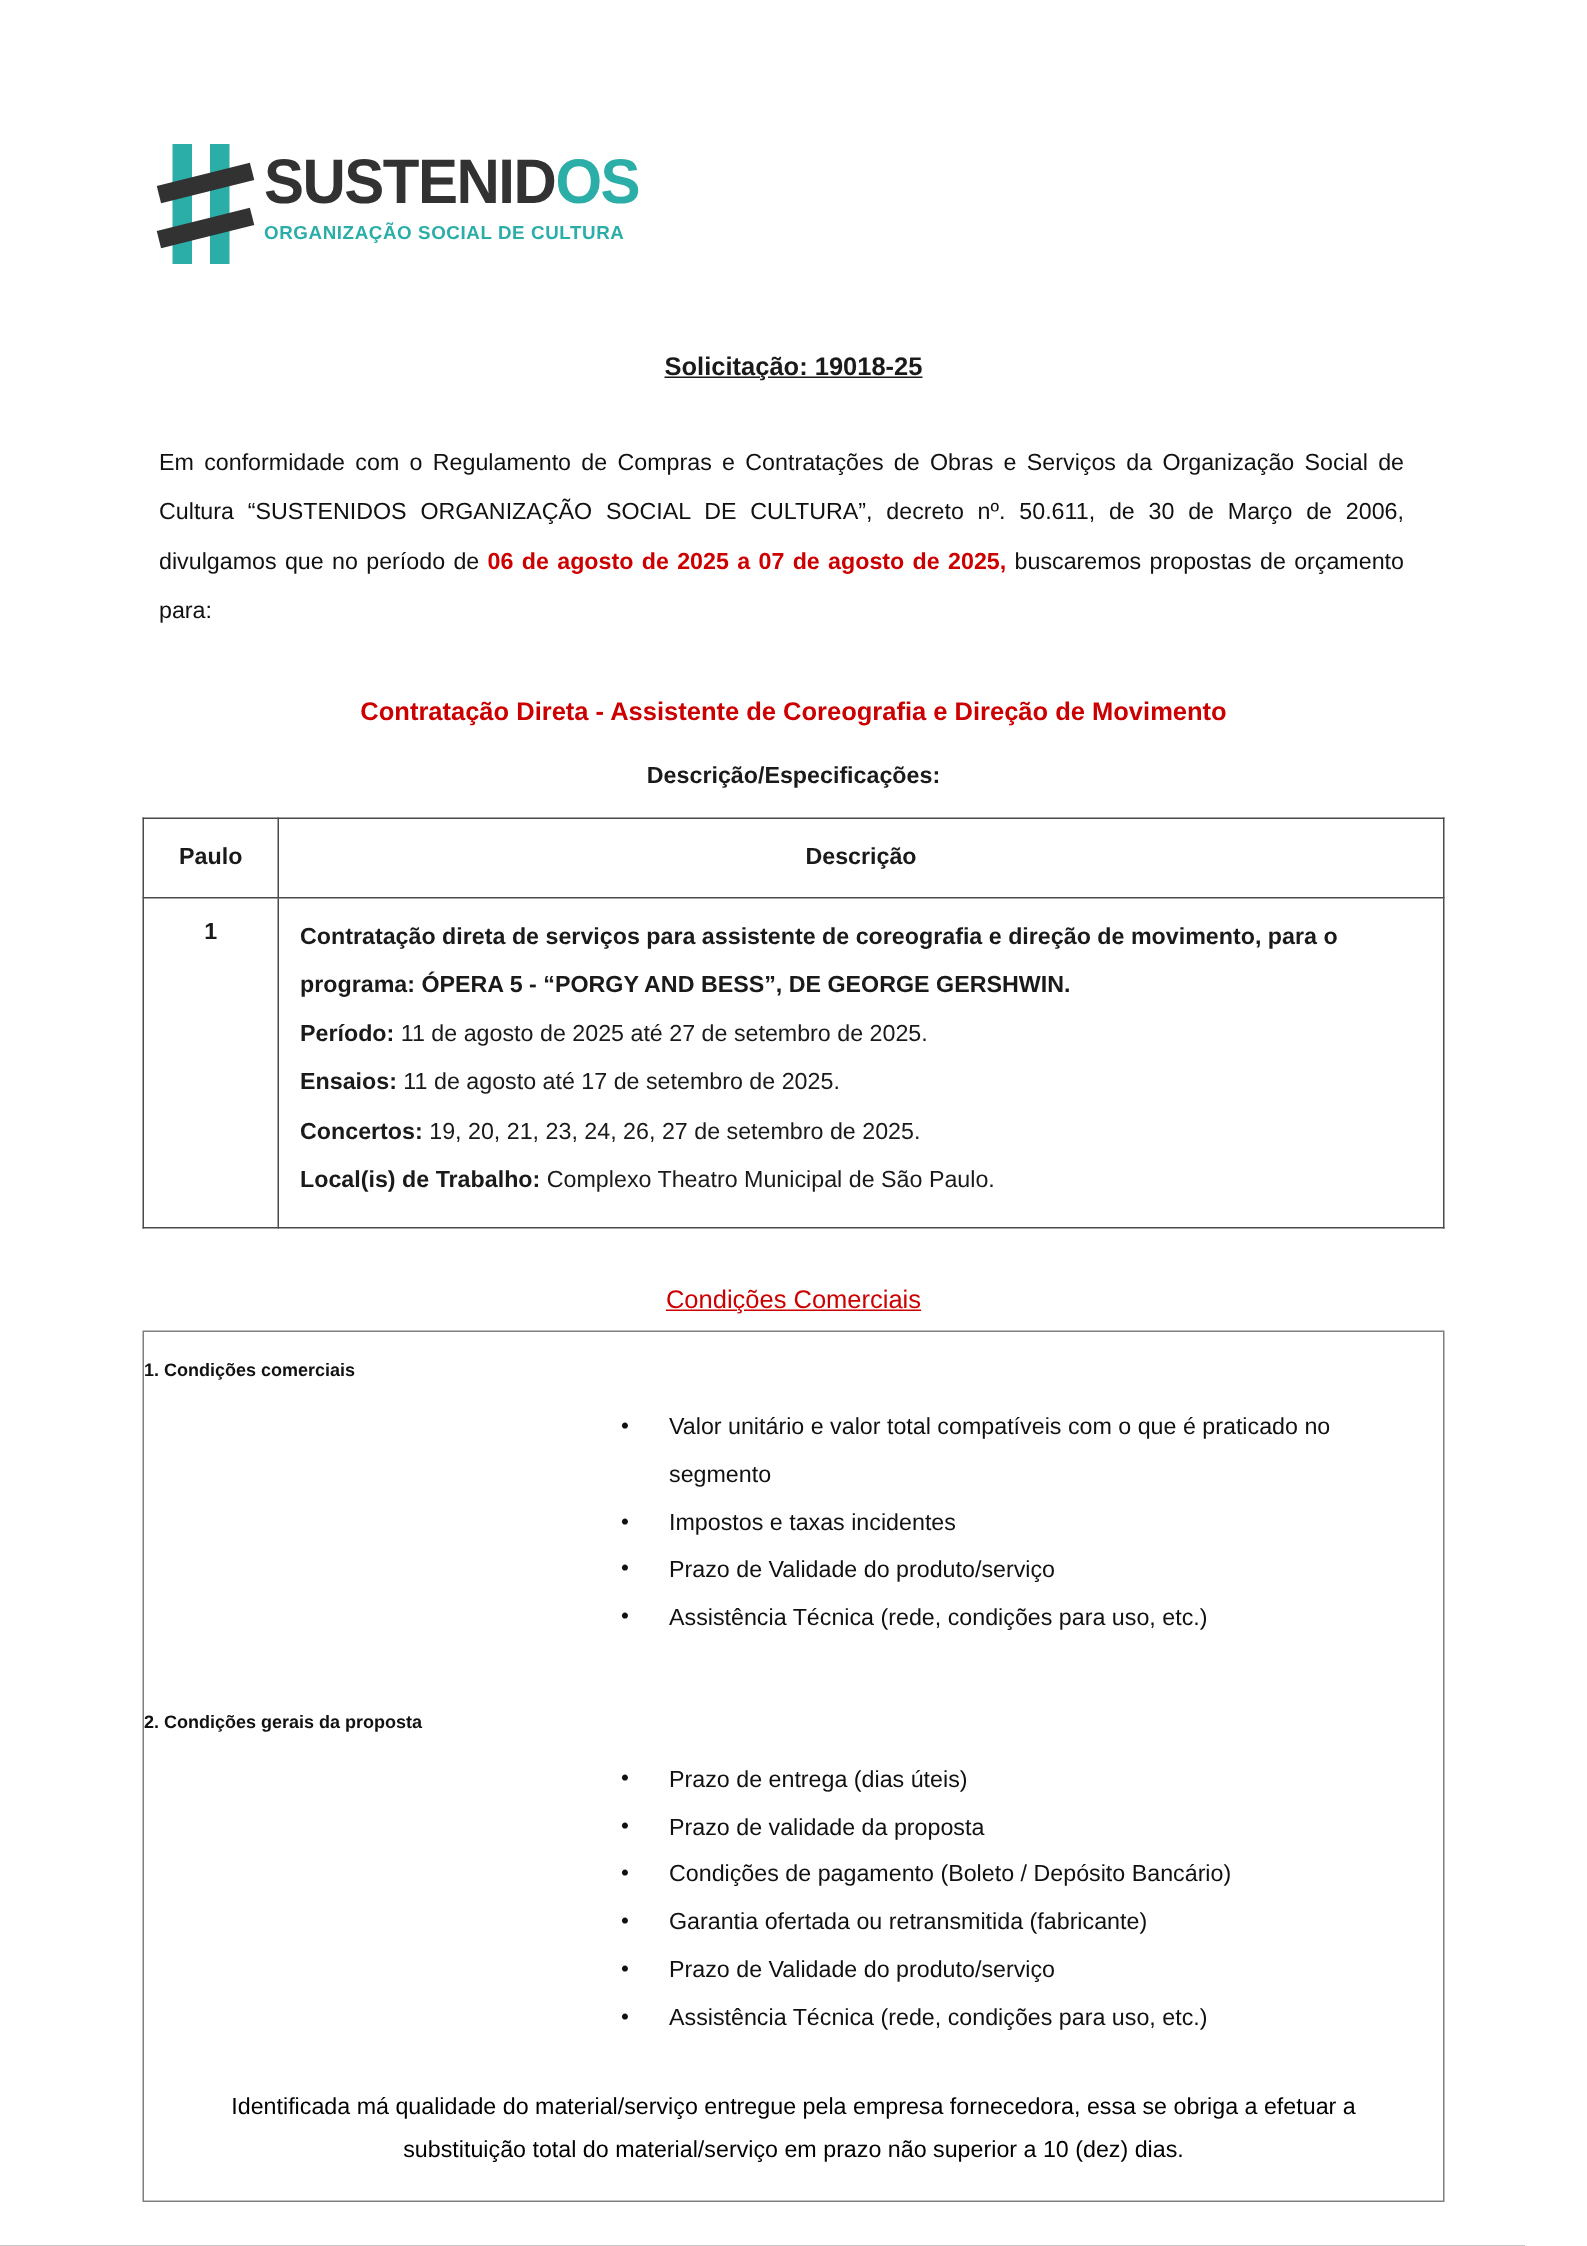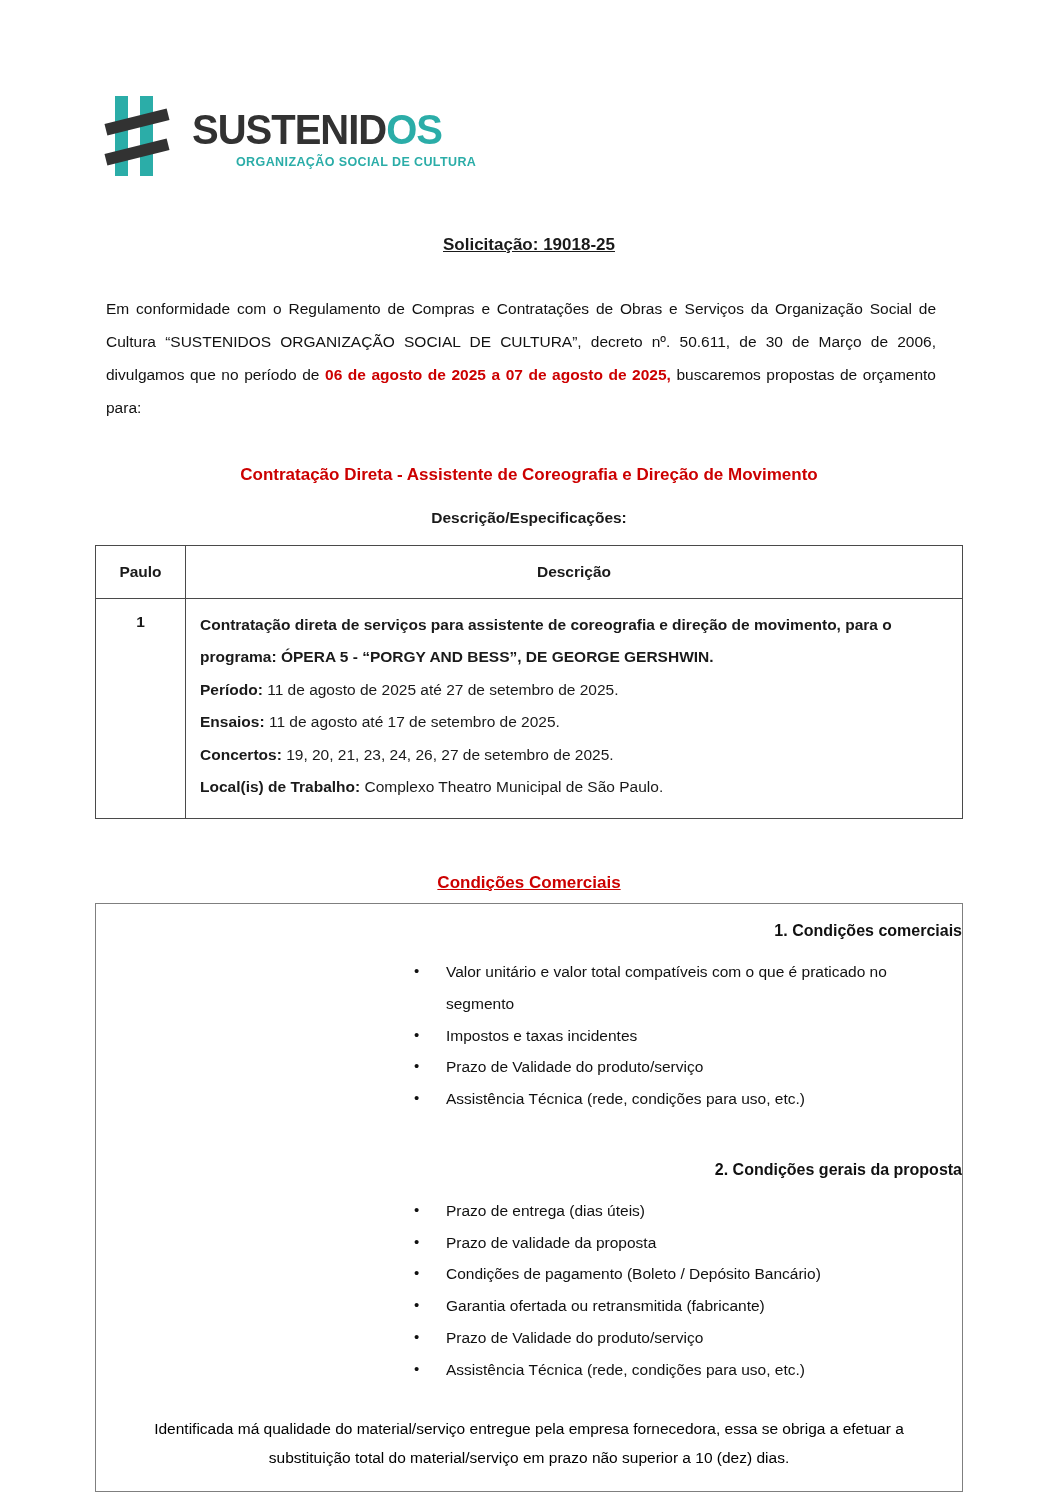--- a/index.html
+++ b/index.html
@@ -8,32 +8,32 @@
   .page {
     position: relative;
     width: 1058px; height: 1497px;
     background: #ffffff;
     color: #1a1a1a;
     overflow: hidden;
   }
 
   
   .header { display: flex; justify-content: space-between; align-items: flex-start; margin: 96px 88px 0 112px; }
-  .sus-logo { display: flex; align-items: center; gap: 28px; }
+  .sus-logo { display: flex; align-items: flex-start; gap: 12px; }
   .sus-hash { position: relative; width: 52px; height: 80px; flex: 0 0 auto; }
   .sus-hash .vbar { position: absolute; top: 0; width: 13px; height: 80px; background: #2bada8; }
   .sus-hash .vbar.v1 { left: 3px; }
   .sus-hash .vbar.v2 { left: 28px; }
   .sus-hash .dbar { position: absolute; left: -7px; width: 64px; height: 12px; background: #323232; transform: rotate(-14deg); }
   .sus-hash .dbar.d1 { top: 20px; }
   .sus-hash .dbar.d2 { top: 50px; }
   .sus-text { padding-top: 6px; }
   .sus-word { font-size: 40px; font-weight: 700; letter-spacing: -1px; color: #323232; line-height: 1; transform: scaleY(1.05); }
   .sus-word .teal { color: #2bada8; }
-  .sus-tag { margin-top: 6px; font-size: 12.5px; font-weight: 700; color: #2bada8; letter-spacing: 0.4px; margin-left: 44px; }
+  .sus-tag { margin-top: 6px; font-size: 12.5px; font-weight: 700; color: #2bada8; letter-spacing: 0.4px; }
   .tm-logo { display: flex; align-items: center; gap: 14px; margin-top: 10px; }
   .tm-mark { width: 62px; height: 72px; flex: 0 0 auto; }
   .tm-text { font-size: 27px; font-weight: 700; color: #1c1c1c; line-height: 1.08; letter-spacing: 0.5px; }
 
   
   .doc-title { margin-top: 56px; text-align: center; font-size: 17px; font-weight: 700; line-height: 1.5; }
   .doc-title div { text-decoration: underline; }
 
   
   .intro { margin: 34px 122px 0 106px; font-size: 15.5px; line-height: 2.15; text-align: justify; color: #111; }
@@ -46,23 +46,23 @@
   
   .spec-table { margin: 18px 95px 0; width: 868px; border-collapse: collapse; }
   .spec-table th, .spec-table td { border: 1px solid #4a4a4a; }
   .spec-table th { font-size: 15.5px; font-weight: 700; padding: 17px 6px; text-align: center; }
   .spec-table .col-item { width: 90px; }
   .spec-table td.item-cell { text-align: center; vertical-align: top; padding-top: 14px; font-size: 15.5px; font-weight: 700; }
   .spec-table td.desc-cell { padding: 10px 28px 14px 14px; font-size: 15.5px; line-height: 2.1; vertical-align: top; }
   .desc-line b { font-weight: 700; text-align: right; }
 
   
-  .cond-heading { margin-top: 54px; text-align: center; font-size: 17px; font-weight: 700; color: #cc0000; text-decoration: underline; }
+  .cond-heading { margin-top: 38px; text-align: center; font-size: 17px; font-weight: 400; color: #cc0000; text-decoration: underline; }
   .cond-box { margin: 10px 95px 0; width: 868px; border: 1px solid #7f7f7f; padding: 8px 0 14px; }
-  .cond-section-title { margin-top: 10px; text-align: right; font-size: 16px; font-weight: 700; color: #111; }
+  .cond-section-title { margin-top: 10px; text-align: left; font-size: 12px; font-weight: 700; color: #111; }
   .cond-section-title.second { margin-top: 46px; }
   .cond-bullets { list-style: none; margin: 16px 60px 0 318px; }
   .cond-bullets li { display: flex; font-size: 15.5px; line-height: 2.05; color: #111; }
   .cond-bullets .dot { flex: 0 0 32px; font-size: 15px; }
   .cond-closing { margin: 30px 55px 4px; text-align: center; font-size: 15.5px; line-height: 1.85; color: #000000; }
 </style>
 </head>
 <body>
 
 <div class="page">

